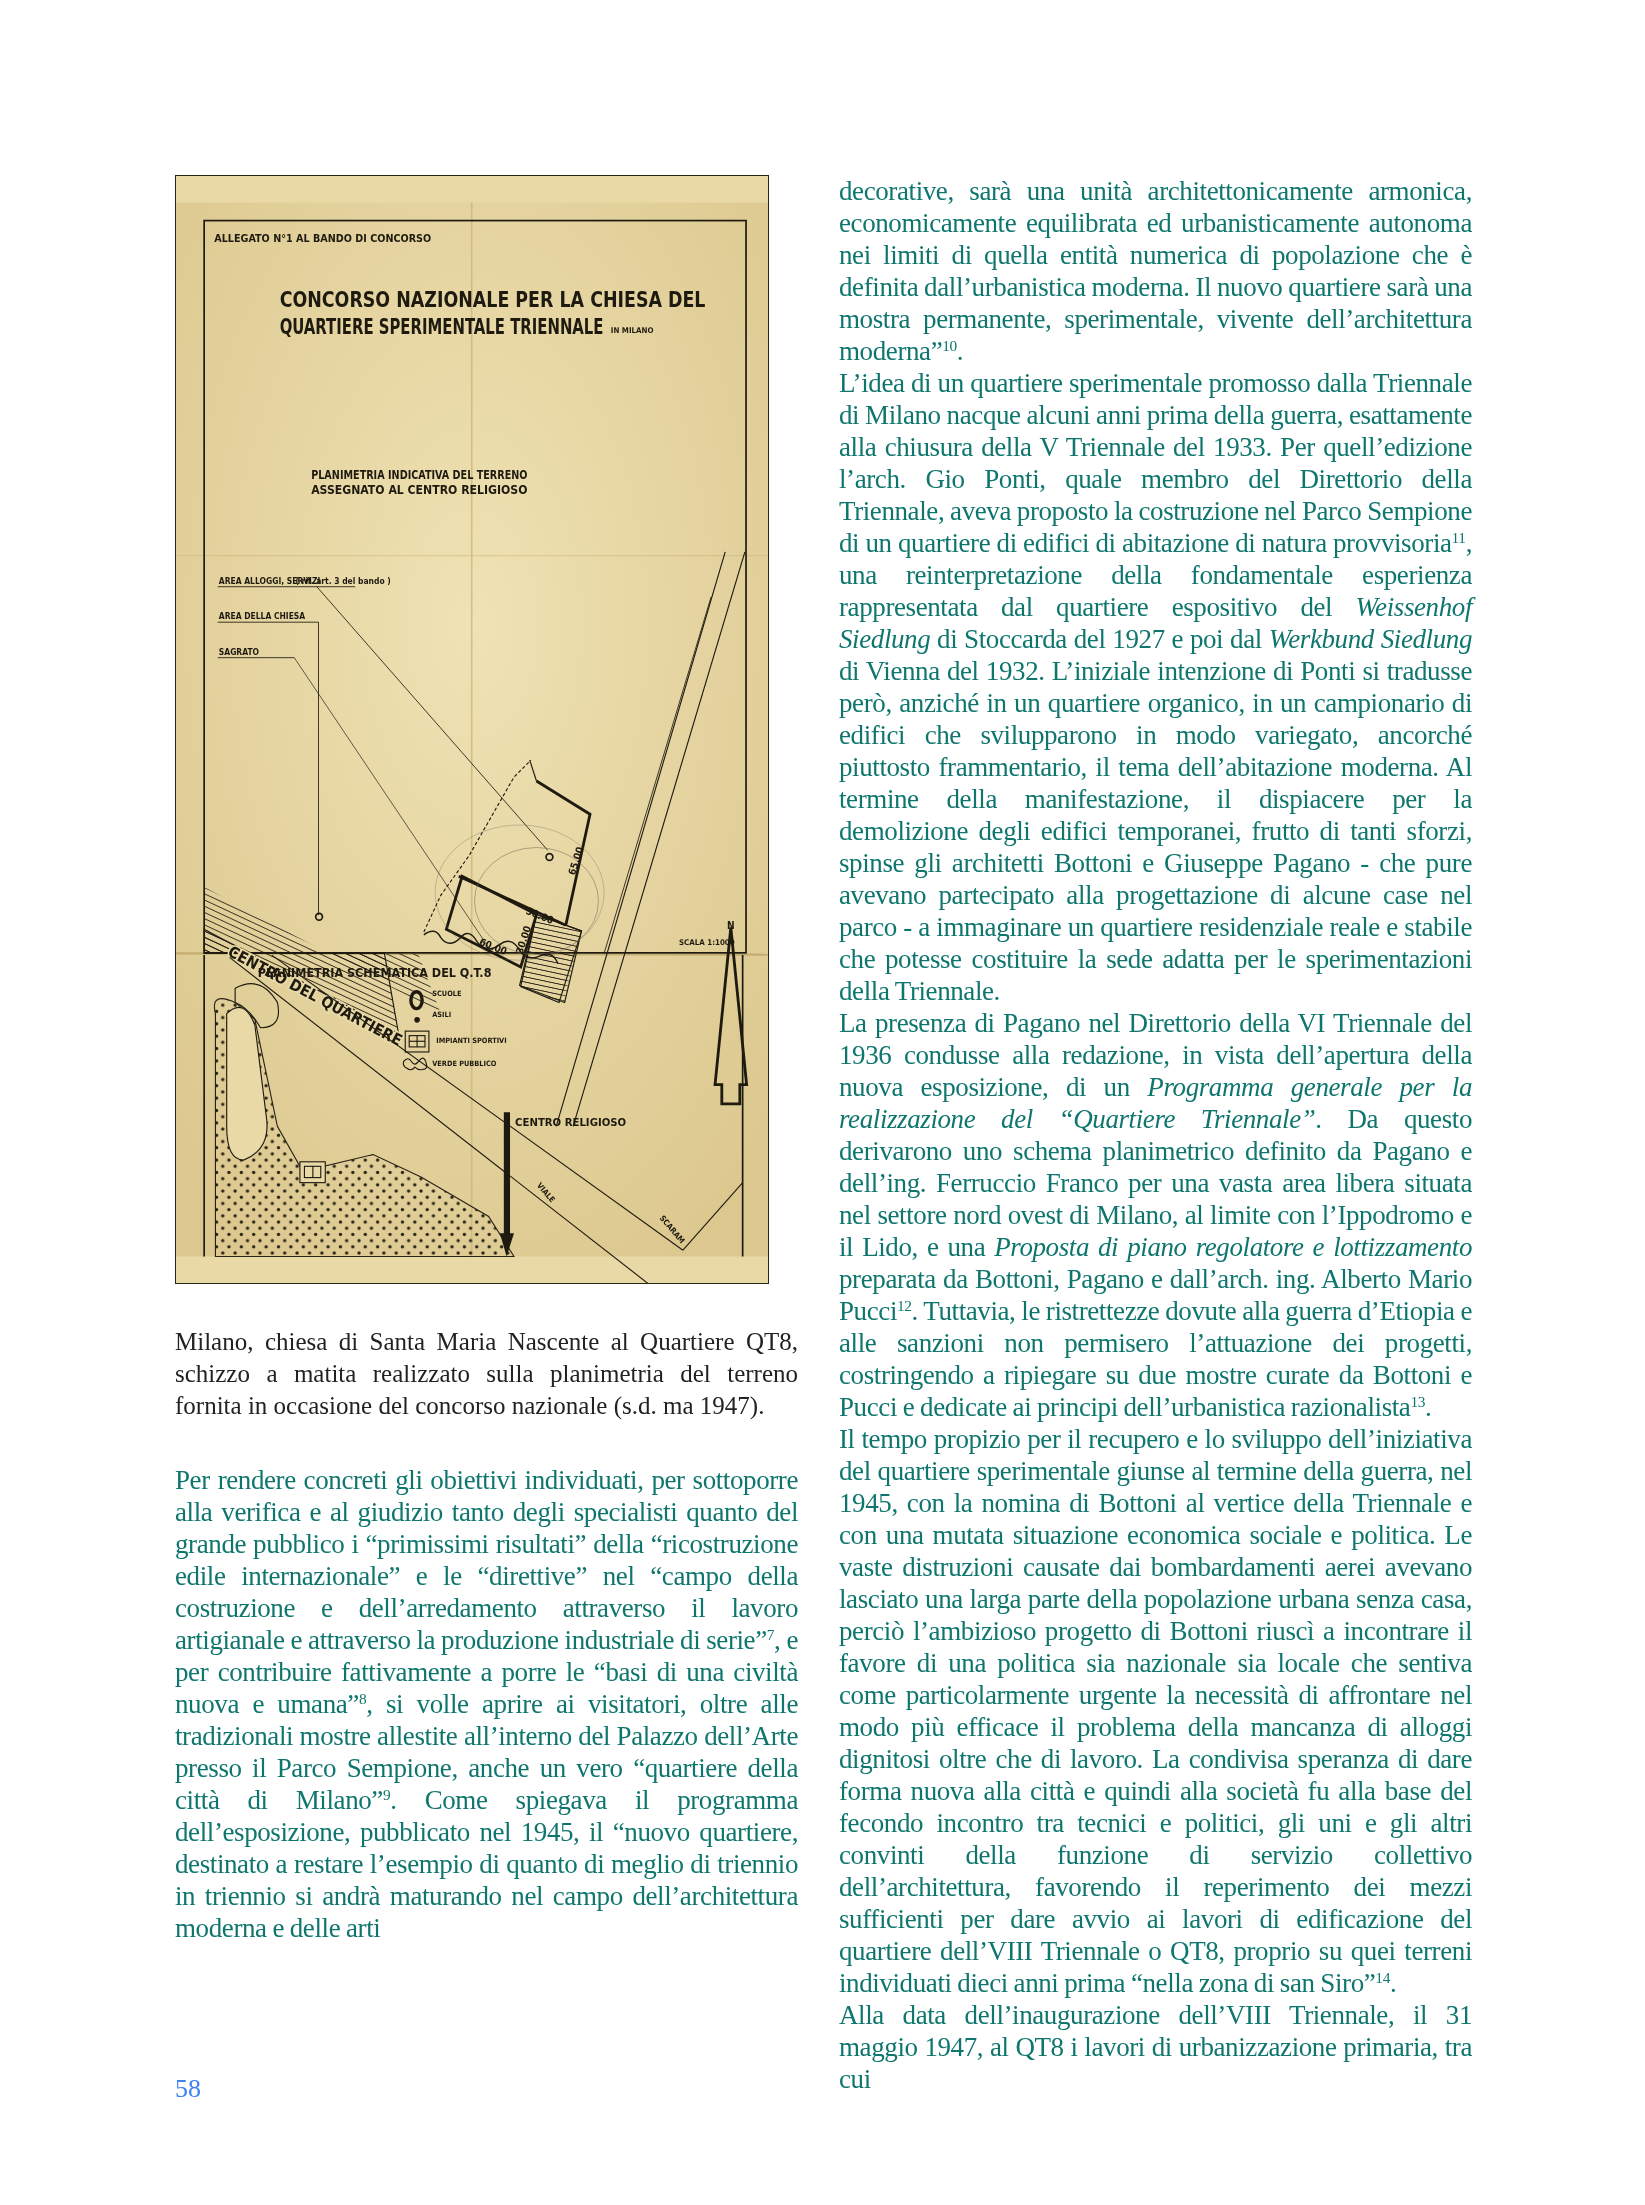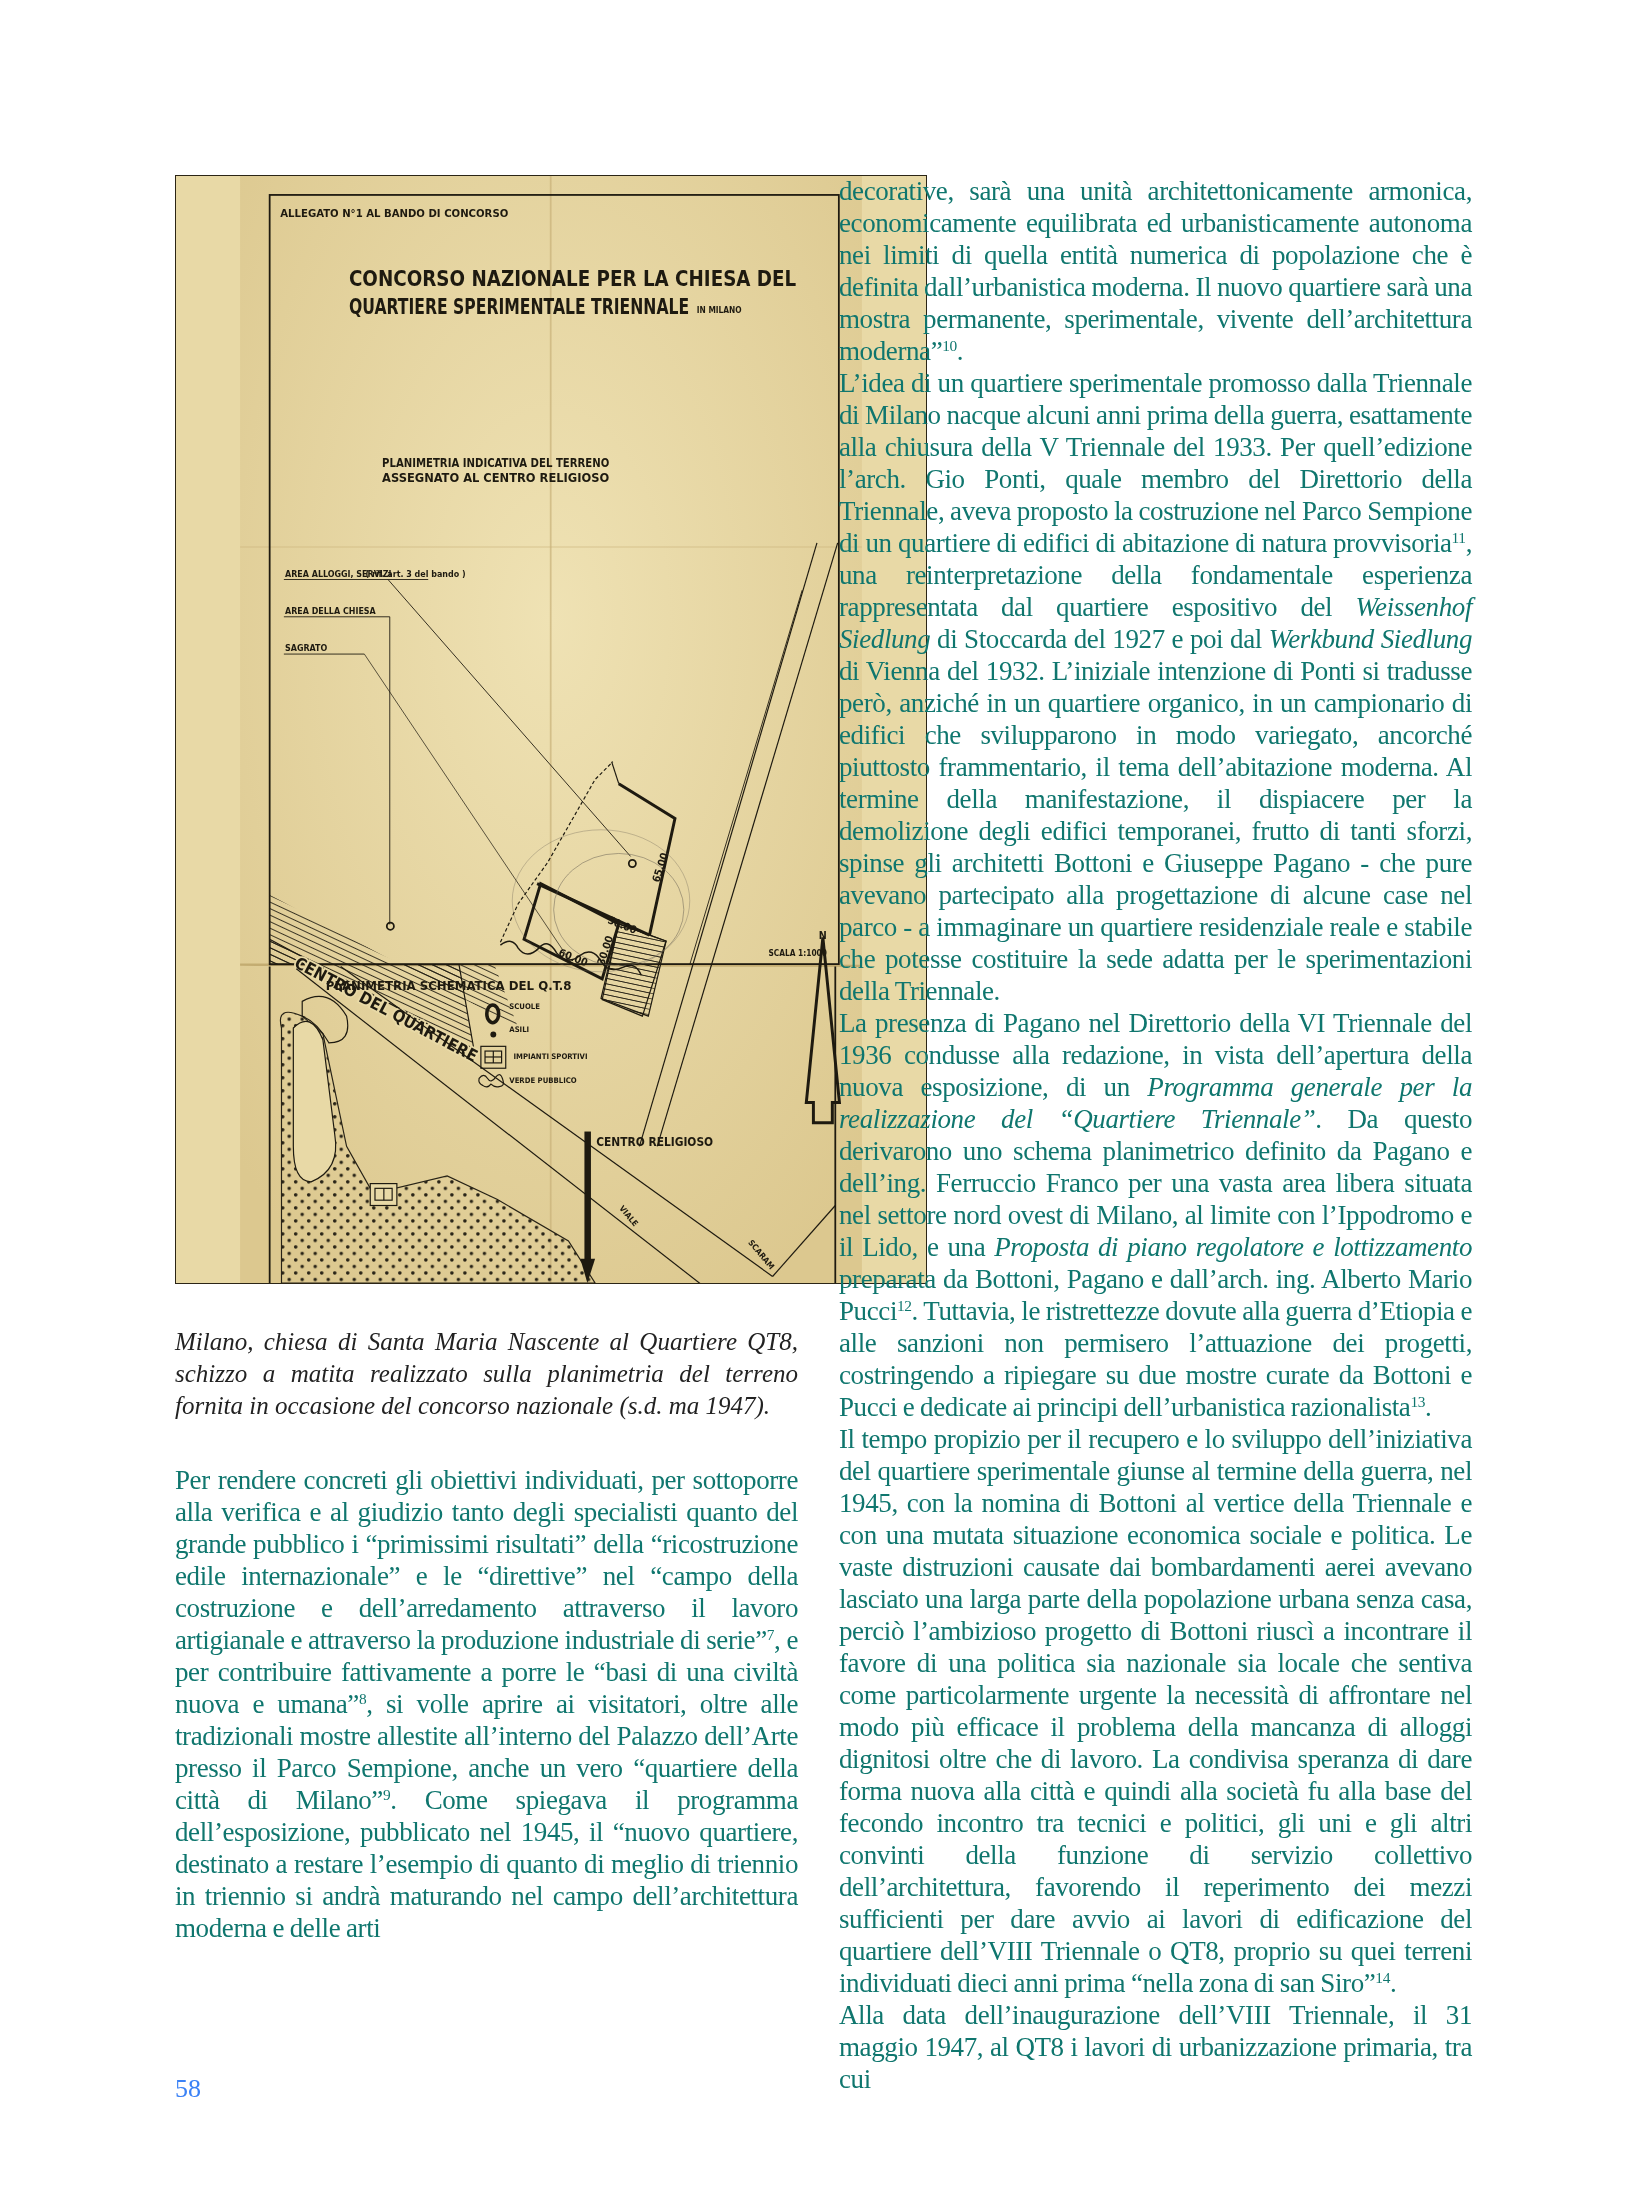--- a/index.html
+++ b/index.html
@@ -1,28 +1,28 @@
 <!DOCTYPE html>
 <html style="font-size:9.5px"><head>
 <meta charset="utf-8">
 <style>
   html, body { margin: 0; padding: 0; background: #ffffff; }
   body { width: 1645px; height: 2205px; position: relative; overflow: hidden;
          font-family: "Liberation Serif", "DejaVu Serif", serif; color: #1a1a1a; }
   .page { position: absolute; left: 0; top: 0; width: 1645px; height: 2205px; }
 
   
-  .figure { position: absolute; left: 175px; top: 175px; width: 752px; height: 1109px;
+  .figure { position: absolute; left: 175px; top: 175px; width: 594px; height: 1109px;
             background: #e8d9a6; border: 1.8px solid #2b2516; box-sizing: border-box; overflow: hidden; }
   .figure svg { position: absolute; left: 0; top: 0; width: 100%; height: 100%; }
   .stencil { font-family: "DejaVu Sans Condensed", "DejaVu Sans", sans-serif; font-weight: bold; fill: #1e1a10; }
 
   
   .caption { position: absolute; left: 175px; top: 1326px; width: 623px;
-             font-style: italic; font-size: 25px; line-height: 32px; color: #222; text-align: justify; }
+             font-size: 25px; line-height: 32px; color: #222; text-align: justify; }
 
   
   .col { position: absolute; font-size: 27px; line-height: 32px; text-align: justify; color: #0f766e;
          letter-spacing: -0.4px; word-spacing: -0.6px; }
   .col-left { left: 175px; top: 1464px; width: 623px; }
   .col-right { left: 839px; top: 175px; width: 633px; }
   .col p { margin: 0; }
   .col sup { font-size: 15.4px; line-height: 0; vertical-align: 9.5px; }
   .col i { font-style: italic; }
 

